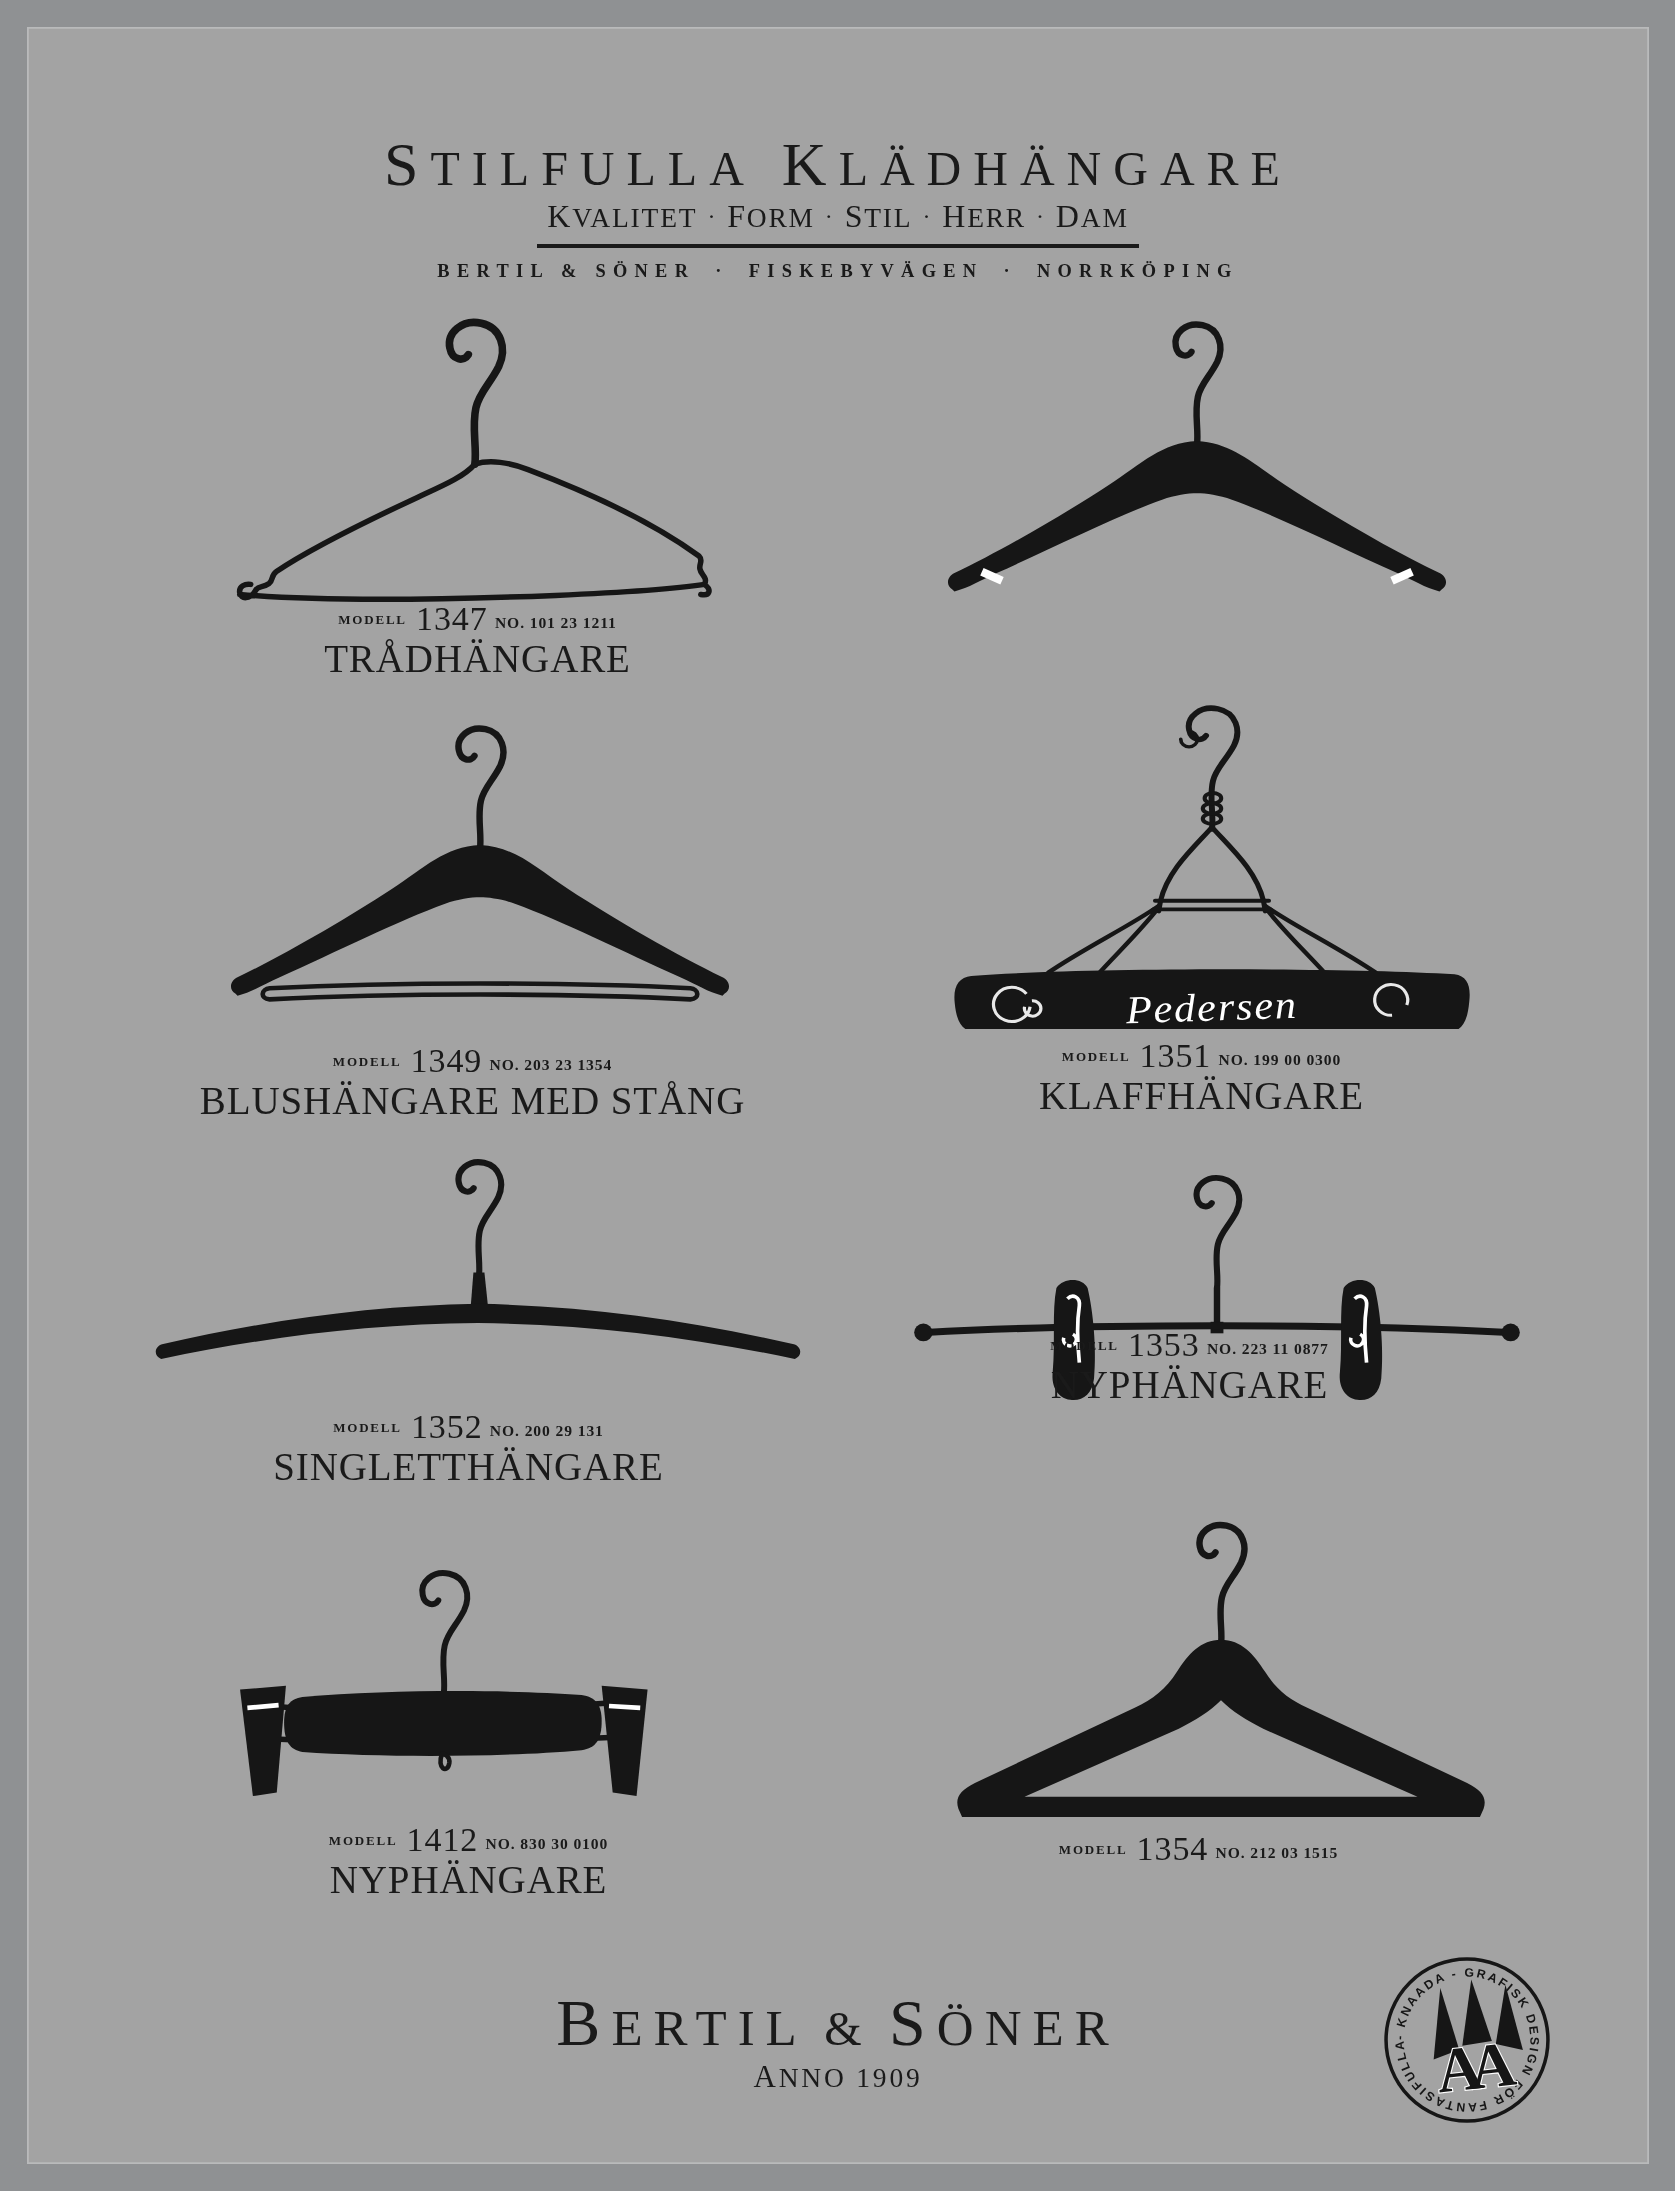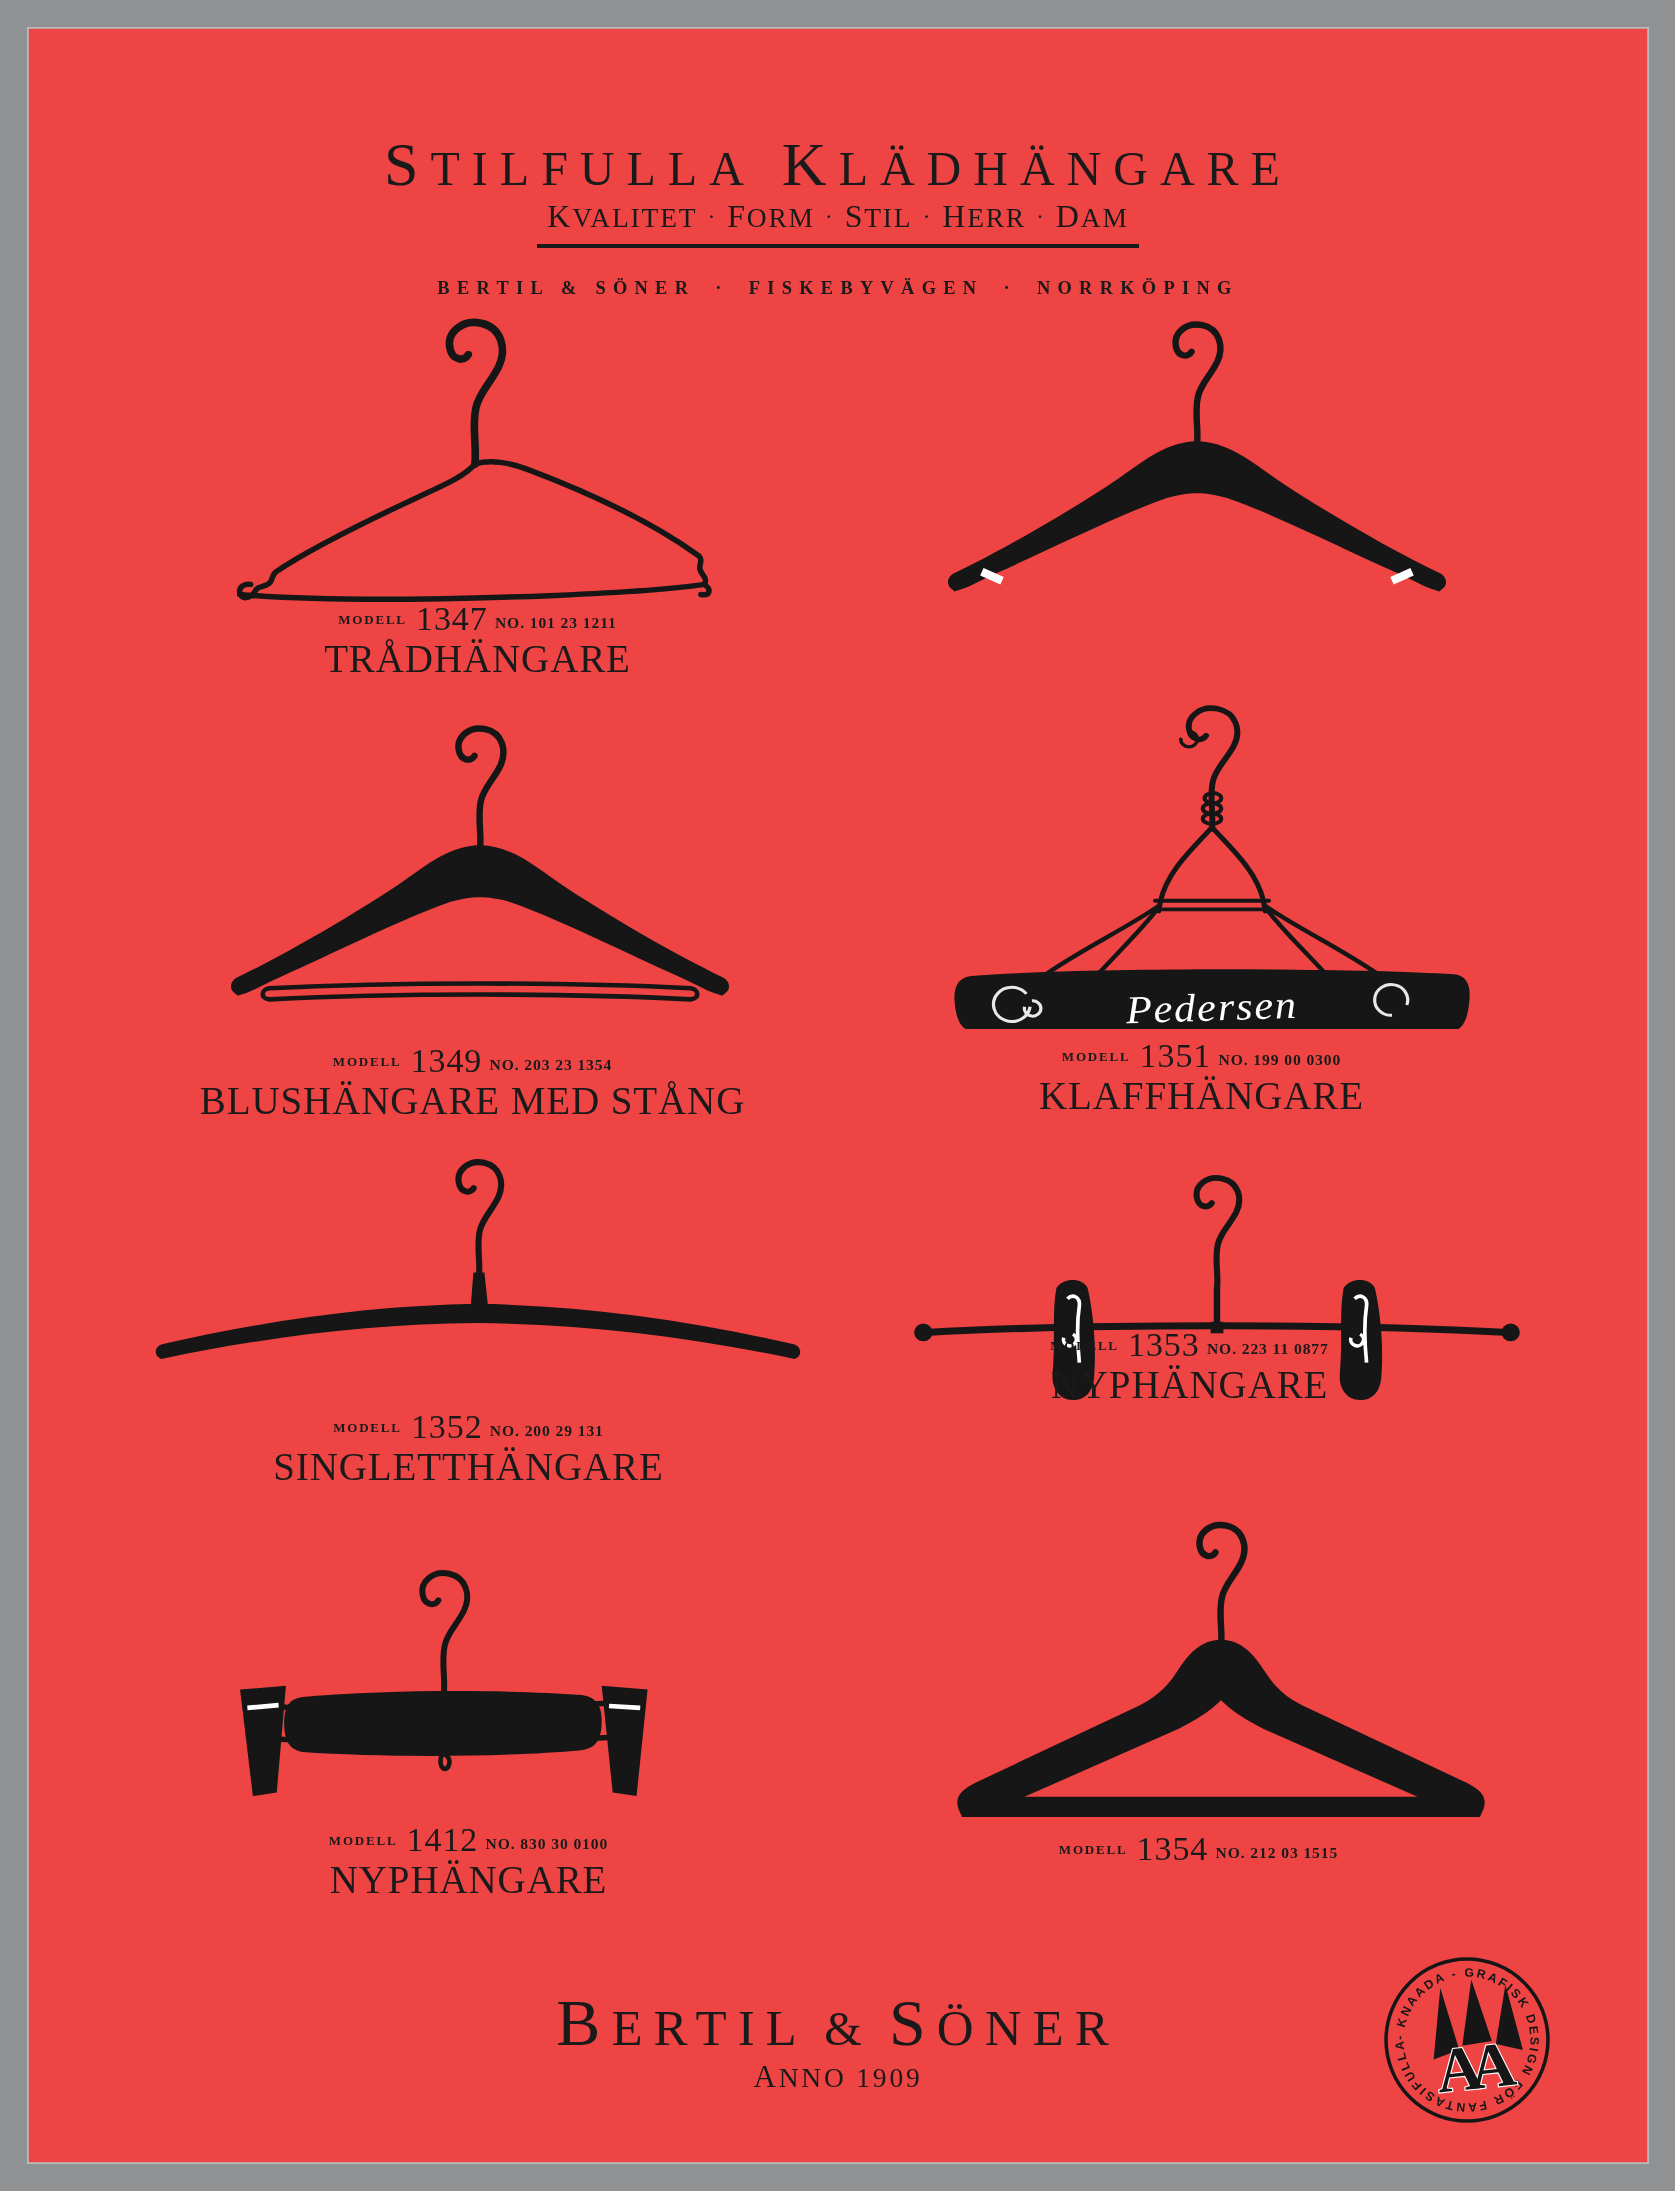--- a/index.html
+++ b/index.html
@@ -1,32 +1,32 @@
 <!DOCTYPE html>
 <html style="font-size:14.7px"><head>
 <meta charset="utf-8">
 <style>
   html,body{margin:0;padding:0;background:#ffffff;}
   .page{
-    position:relative;width:1676px;height:2191px;background:#ef4444;
+    position:relative;width:1676px;height:2191px;background:#a3a3a3;
     font-family:"Liberation Serif", serif;color:#1a1a1a;overflow:hidden;
   }
   .frame{position:absolute;inset:0;border:27.5px solid #8f9193;box-shadow:inset 0 0 0 1.8px #b9babb;pointer-events:none;}
   
   .title{position:absolute;top:129px;left:0;right:0;text-align:center;
          font-size:48px;letter-spacing:12px;white-space:nowrap;}
   .title .w{display:inline-block;margin:0 13px;}
   .title .w::first-letter{font-size:62px;}
   .subtitle{position:absolute;top:198px;left:0;right:0;text-align:center;
             font-size:27.5px;letter-spacing:1.8px;white-space:nowrap;}
   .subtitle .w{display:inline-block;}
   .subtitle .w::first-letter{font-size:32px;}
   .subtitle .dot{display:inline-block;margin:0 10px;font-size:24px;vertical-align:2.8px;}
   .rule{position:absolute;top:244px;left:calc(50% - 301px);width:602px;height:3.7px;background:#1a1a1a;}
-  .vendor{position:absolute;top:278px;left:0;right:0;text-align:center;
+  .vendor{position:absolute;top:261px;left:0;right:0;text-align:center;
           font-size:18.4px;font-weight:700;letter-spacing:7.3px;white-space:nowrap;}
   .vendor .dot{display:inline-block;margin:0 20px;}
   
   .fig{position:absolute;}
   .fig svg{display:block;width:100%;height:100%;}
   .ink-stroke{stroke:#161616;fill:none;stroke-linecap:round;stroke-linejoin:round;}
   .ink-fill{fill:#161616;stroke:none;}
   
   .caption{position:absolute;width:551px;text-align:center;line-height:1.05;}
   .modell-line{white-space:nowrap;}

